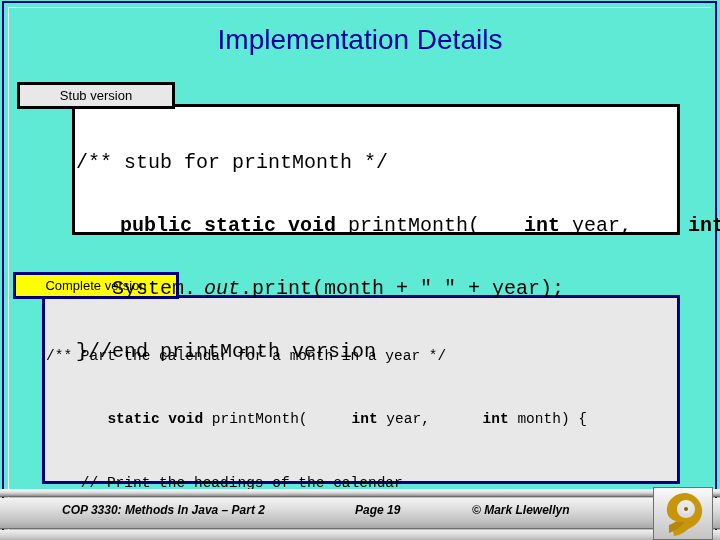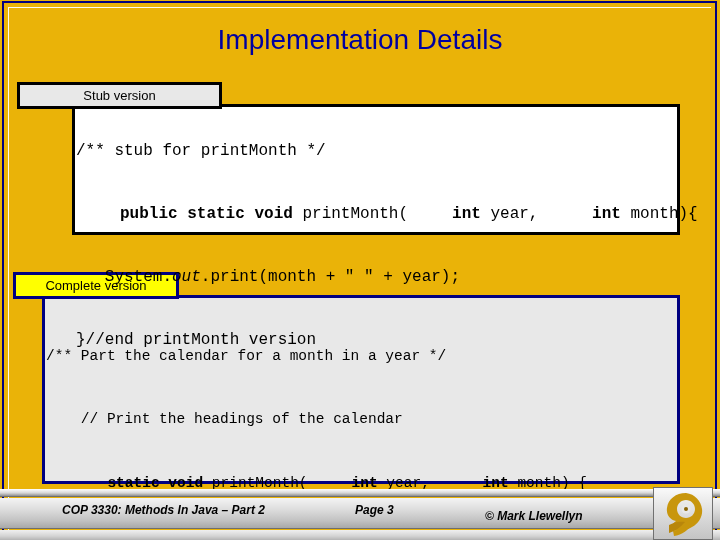--- a/index.html
+++ b/index.html
@@ -4,21 +4,21 @@
 <style>
   html, body {
     margin: 0;
     padding: 0;
     background: #ffffff;
   }
   .slide {
     position: relative;
     width: 720px;
     height: 540px;
-    background: #eab308;
+    background: #5eead4;
     overflow: hidden;
     font-family: "Liberation Sans", sans-serif;
     box-sizing: border-box;
   }
   
   .slide-frame {
     position: absolute;
     left: 2px;
     top: 1px;
     width: 715px;
@@ -51,21 +51,21 @@
     font-weight: normal;
     letter-spacing: 0px;
     font-family: "Liberation Sans", sans-serif;
   }
 
   
   .label-stub {
     position: absolute;
     left: 17px;
     top: 82px;
-    width: 205px;
+    width: 158px;
     height: 27px;
     background: #E8E8E8;
     border: 3px solid #000000;
     box-sizing: border-box;
     display: flex;
     align-items: center;
     justify-content: center;
     font-size: 13px;
     color: #000000;
     z-index: 3;
@@ -79,24 +79,24 @@
     width: 608px;
     height: 131px;
     background: #FFFFFF;
     border: 3px solid #000000;
     box-sizing: border-box;
     z-index: 2;
   }
   .code-stub {
     position: absolute;
     left: 76px;
-    top: 99px;
+    top: 110px;
     width: 620px;
     font-family: "Liberation Mono", monospace;
-    font-size: 16px;
+    font-size: 20px;
     line-height: 21px;
     color: #000000;
     white-space: pre;
     z-index: 4;
   }
 
   
   .label-complete {
     position: absolute;
     left: 13px;
@@ -134,21 +134,21 @@
     font-family: "Liberation Mono", monospace;
     font-size: 14.5px;
     line-height: 21.3px;
     color: #000000;
     white-space: pre;
     z-index: 4;
   }
 
   .code-line { display: block; }
   .kw { font-weight: bold; margin-left: 44px; }
-  .it { font-style: italic; }
+  .it { font-style: italic; margin-left: 8px; }
 
   
   .footer {
     position: absolute;
     left: 0;
     top: 489px;
     width: 610px;
     height: 51px;
     z-index: 5;
   }
@@ -178,21 +178,21 @@
     line-height: 20px;
     font-family: "Liberation Sans", sans-serif;
     font-size: 12px;
     font-weight: bold;
     font-style: italic;
     color: #000000;
     white-space: nowrap;
   }
   .ft-course { left: 62px; }
   .ft-page   { left: 355px; }
-  .ft-copy   { left: 485px; margin-top: 6px; }
+  .ft-copy   { left: 472px; }
 
   
   .logo-box {
     position: absolute;
     left: 653px;
     top: 487px;
     width: 60px;
     height: 53px;
     background: linear-gradient(to bottom, #fafafa 0%, #e0e0e0 45%, #c4c4c4 100%);
     border: 1px solid #707070;
@@ -226,35 +226,35 @@
   </div>
 
   <div class="label-complete">
     <span>Complete version</span>
   </div>
 
   <div class="box-complete"></div>
 
   <div class="code-complete">
     <span class="code-line">/** Part the calendar for a month in a year */</span>
+    <span class="code-line">  <span class="kw">static void</span> printMonth(<span class="kw">int</span> year, <span class="kw">int</span> month) {</span>
     <span class="code-line">    // Print the headings of the calendar</span>
-    <span class="code-line">  <span class="kw">static void</span> printMonth(<span class="kw">int</span> year, <span class="kw">int</span> month) {</span>
     <span class="code-line">    <span class="it">printMonthTitle</span>(year, month);</span>
     
     
     
     
   </div>
 
   <div class="footer">
     <div class="footer-band-thin-top"></div>
     <div class="footer-band-main"></div>
     <div class="footer-band-thin-bot"></div>
     <div class="footer-text ft-course">COP 3330: Methods In Java – Part 2</div>
-    <div class="footer-text ft-page">Page 3</div>
+    <div class="footer-text ft-page">Page 19</div>
     <div class="footer-text ft-copy">© Mark Llewellyn</div>
   </div>
 
   <div class="logo-box">
     <svg class="logo-svg" width="56" height="54" viewBox="0 0 56 54">
       <ellipse cx="28" cy="28" rx="23" ry="23" fill="none"></ellipse>
       <path d="M30 6 C20 6 12 12 11 21 C10 28 14 33 20 34 C17 36 15 39 15 43
                C22 45 30 44 36 40 C43 36 47 29 46 22 C45 14 39 7 30 6 Z
                M30 13 C35 13 39 17 39 22 C39 27 35 31 30 31 C25 31 21 27 21 22
                C21 17 25 13 30 13 Z" fill="#C8960C"></path>

